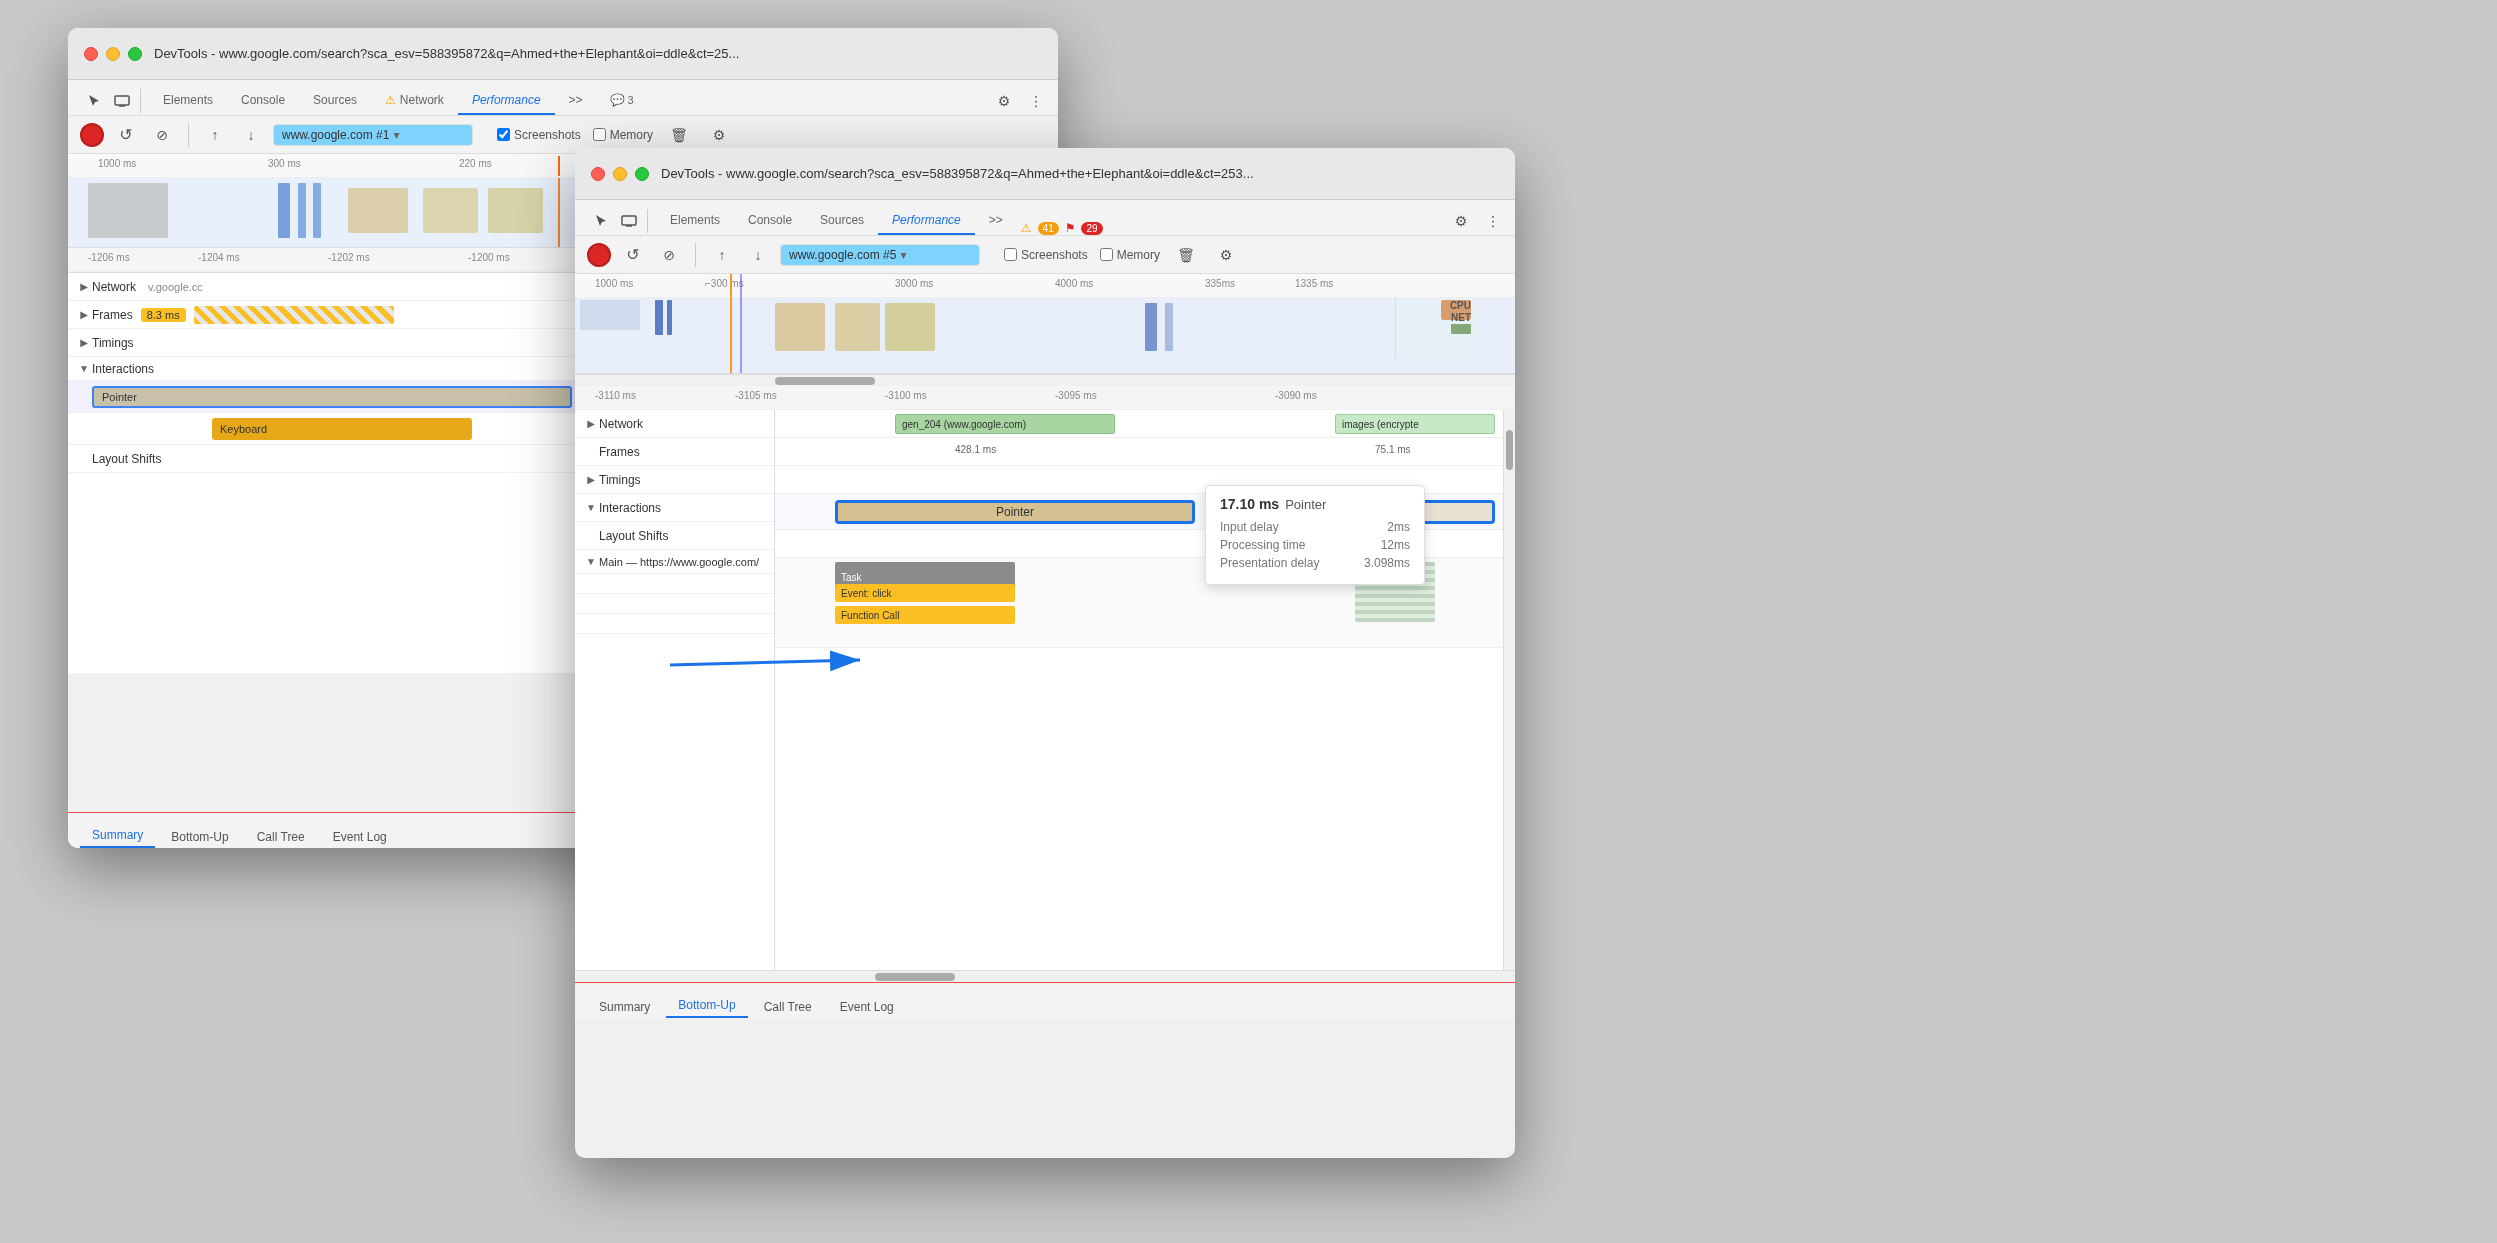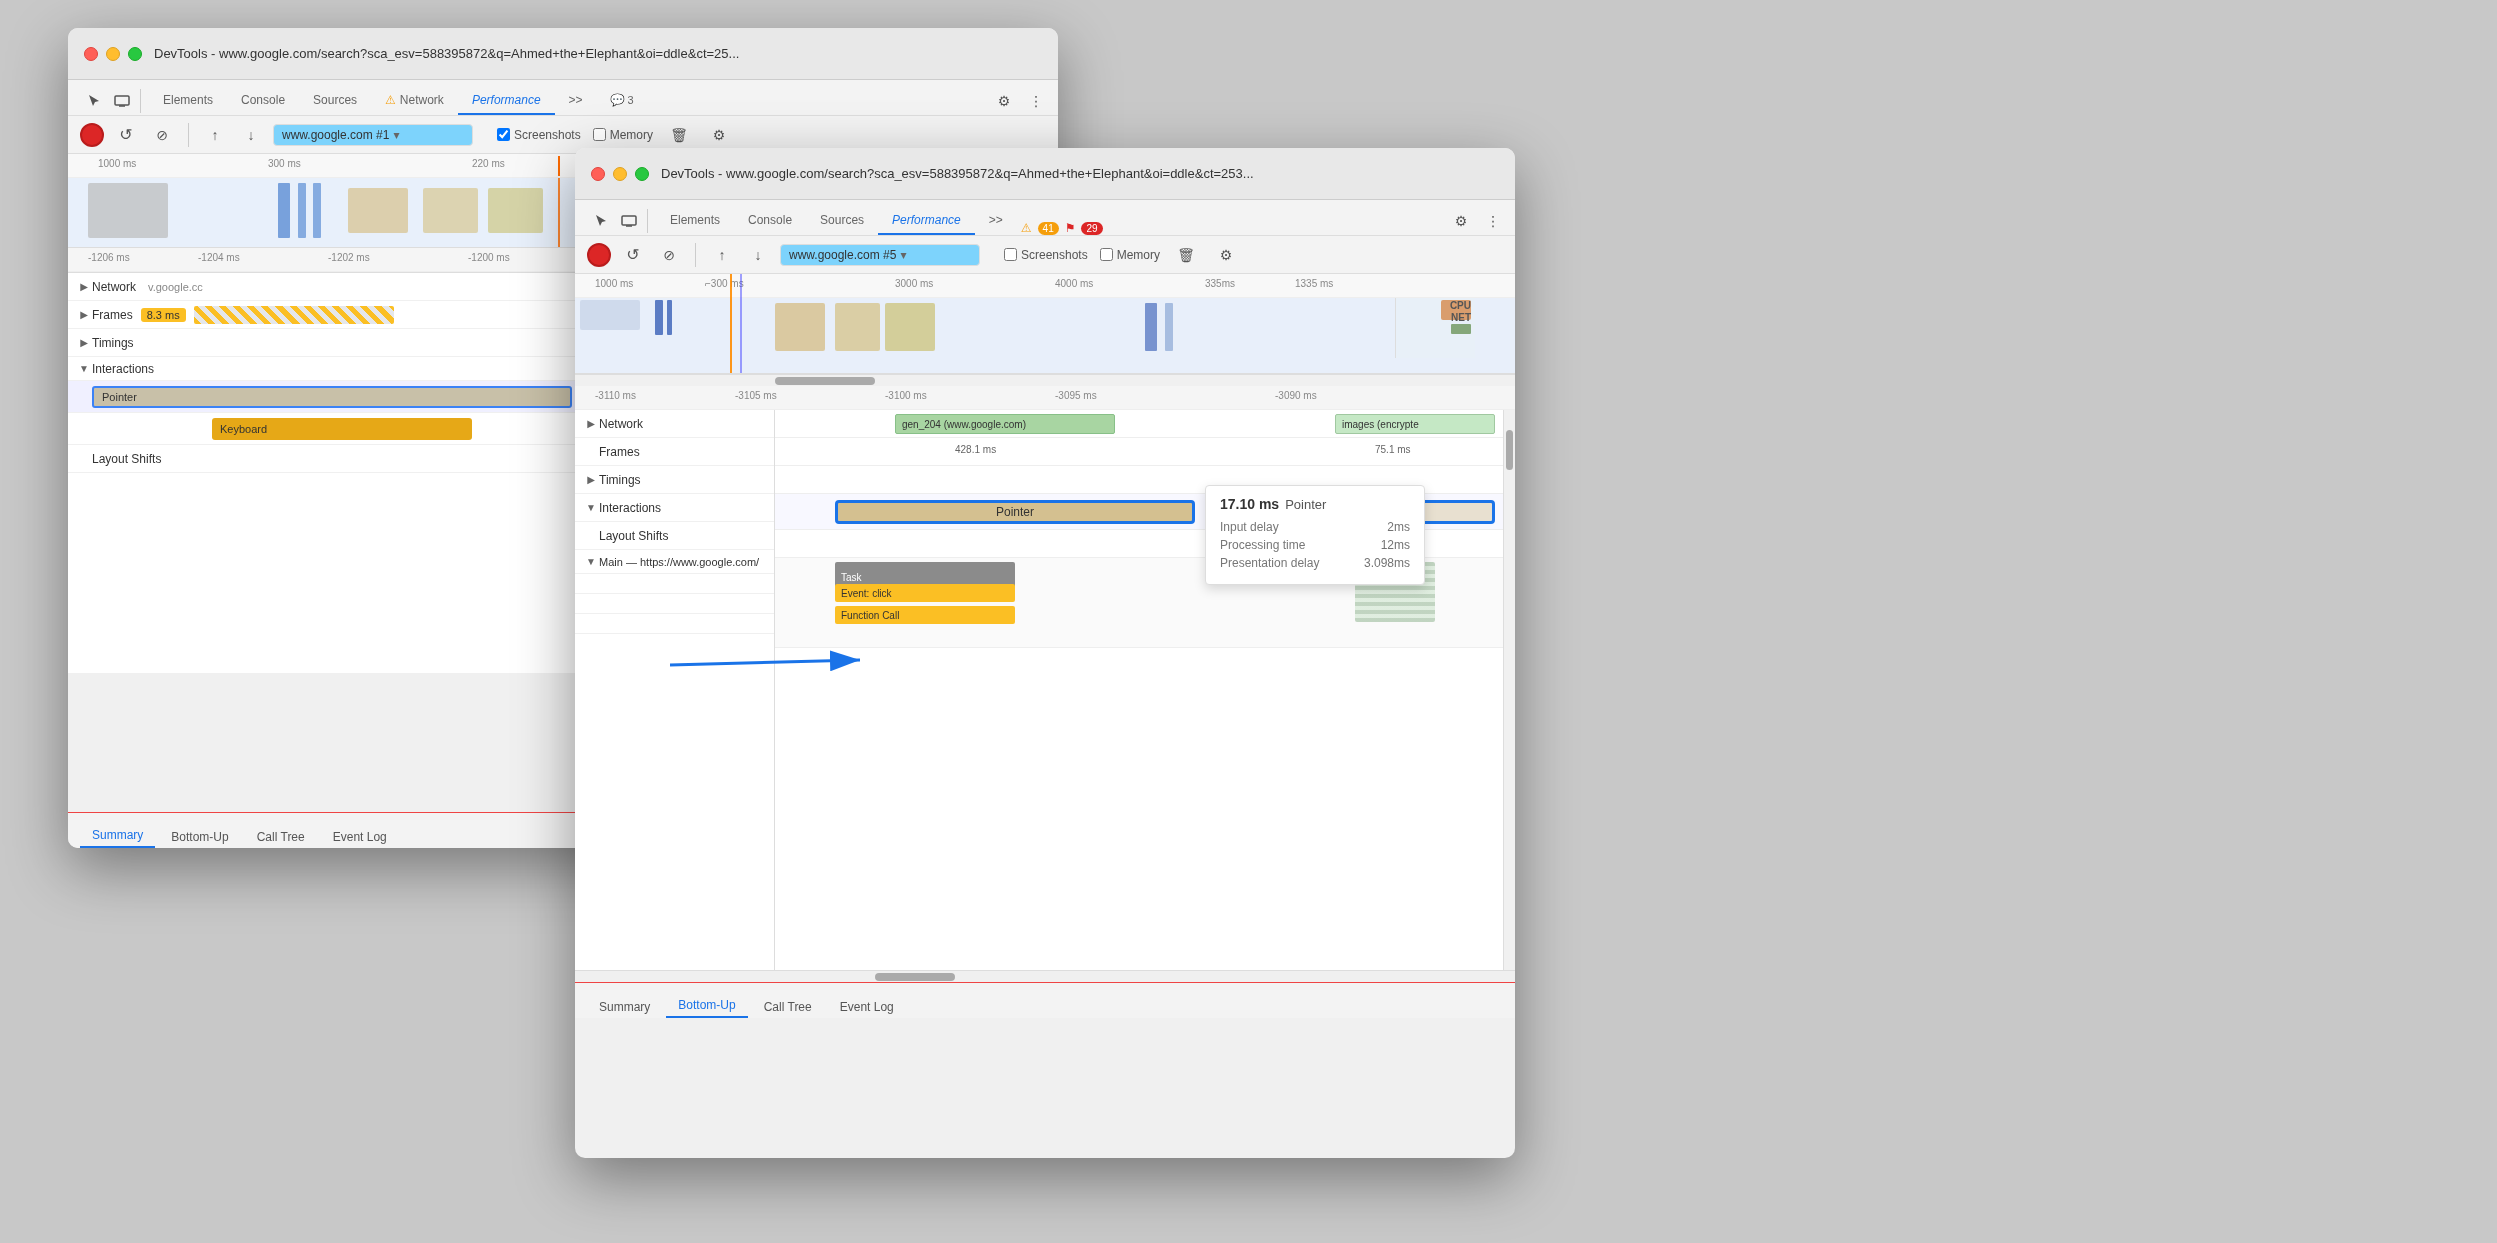--- a/index.html
+++ b/index.html
@@ -414,21 +414,21 @@
       </label>
       <div class="toolbar-icon">🗑</div>
       <div class="toolbar-icon">⚙</div>
     </div>
   </div>
 
   <div class="timeline-area">
     <div class="time-ruler">
       <span class="time-mark" style="left:30px;">1000 ms</span>
       <span class="time-mark" style="left:200px;">300 ms</span>
-      <span class="time-mark" style="left:404px;">220 ms</span>
+      <span class="time-mark" style="left:391px;">220 ms</span>
       <div style="position:absolute; left:490px; top:2px; width:2px; height:20px; background:#ff6b00;"></div>
     </div>
 
     <div class="flame-chart" style="height:70px; background:#e8f0fb; border-bottom:1px solid #ddd; position:relative; overflow:hidden;">
 
       <div style="position:absolute; top:5px; left:20px; width:80px; height:55px; background:#bbb; border-radius:2px; opacity:0.7;"></div>
       <div style="position:absolute; top:5px; left:210px; width:12px; height:55px; background:#5b8dd4; border-radius:1px; opacity:0.8;"></div>
       <div style="position:absolute; top:5px; left:230px; width:8px; height:55px; background:#5b8dd4; border-radius:1px; opacity:0.7;"></div>
       <div style="position:absolute; top:5px; left:245px; width:8px; height:55px; background:#5b8dd4; border-radius:1px; opacity:0.7;"></div>
       <div style="position:absolute; top:10px; left:280px; width:60px; height:45px; background:#d4b97a; border-radius:2px; opacity:0.6;"></div>

